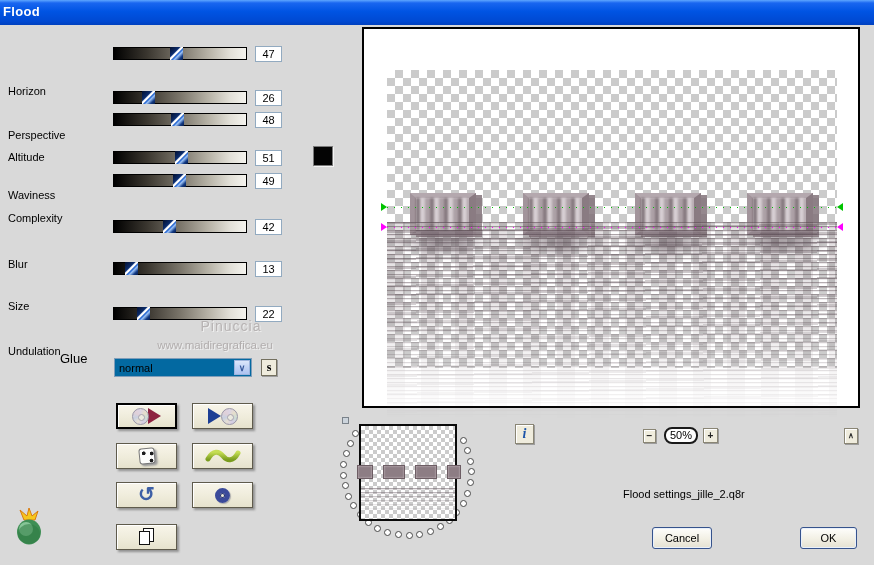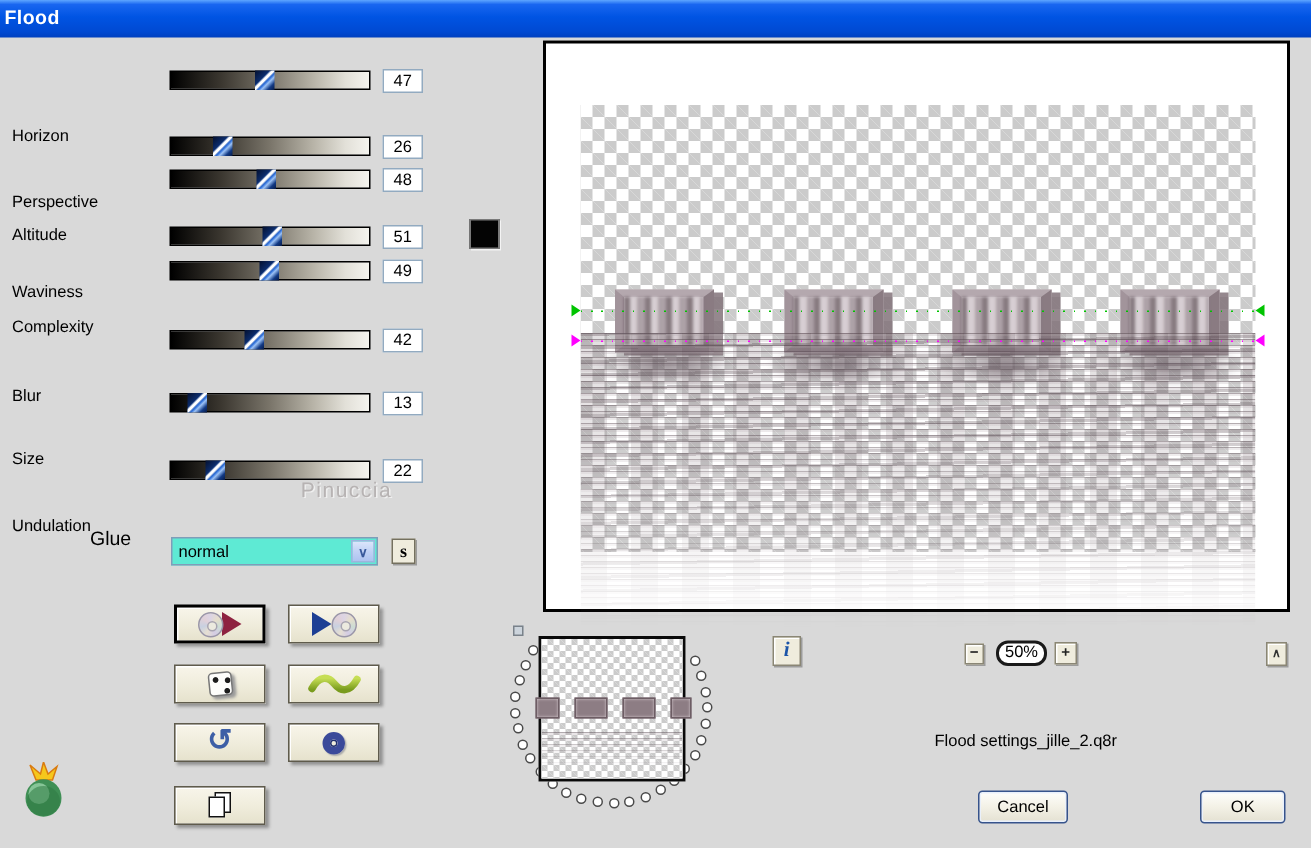--- a/index.html
+++ b/index.html
@@ -33,21 +33,21 @@
 
   
   .wm-name { position:absolute; left:136px; top:318px; width:190px; text-align:center;
     font-size:14px; color:#b7b3b3; letter-spacing:1px; text-shadow:1px 1px 0 #efefef; }
   .wm-url { position:absolute; left:120px; top:339px; width:190px; text-align:center;
     font-size:11.5px; color:#b2aeae; text-shadow:1px 1px 0 #efefef; }
 
   
   .glue-label { position:absolute; left:60px; top:351px; width:48px; text-align:left; font-size:13px; }
   .glue-select { position:absolute; left:114px; top:358px; width:138px; height:19px;
-    background:#5eead4; border:1px solid #7f9db9; font-size:11px; }
+    background:#0369a1; border:1px solid #7f9db9; font-size:11px; }
   .glue-select .sel-text { position:absolute; left:4px; top:3px; }
   .glue-select .dd-btn { position:absolute; right:1px; top:1px; width:16px; height:15px;
     background:linear-gradient(180deg,#dce6fb,#c1d2f5 50%,#aec3f0); border:1px solid #9db4dd;
     text-align:center; color:#3a5a9c; font-size:9px; line-height:14px; font-weight:bold; }
   .s-btn { position:absolute; left:261px; top:359px; width:16px; height:17px;
     background:#efecdd; border:1px solid #74705f; box-shadow:1px 1px 0 #9c9c9c;
     font-family:"Liberation Serif",serif; font-size:12px; font-weight:bold; text-align:center; line-height:15px; }
 
   
   .tool-btn { position:absolute; width:61px; height:26px;
@@ -211,20 +211,21 @@
     <span class="slider-label">Undulation</span>
     <div class="slider-track">
         <div class="slider-thumb" style="left: calc(22% - 6px);"></div>
       </div>
     <input class="slider-value" value="22" style="">
   </div>
 
   <div class="swatch"></div>
 
   <div class="wm-name">Pinuccia</div>
+  <div class="wm-url">www.maidiregrafica.eu</div>
 
   <span class="glue-label">Glue</span>
   <div class="glue-select">
     <span class="sel-text">normal</span>
     <span class="dd-btn">∨</span>
   </div>
   <div class="s-btn">s</div>
 
   <div class="tool-btn default" style="left:116px; top:403px;">
     <span class="cd"></span>

